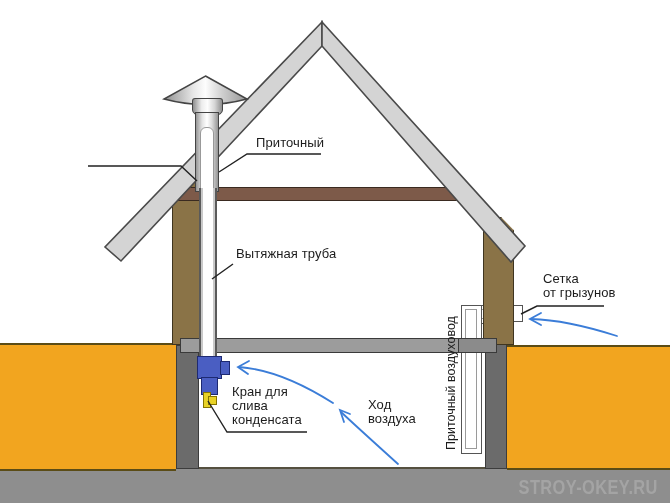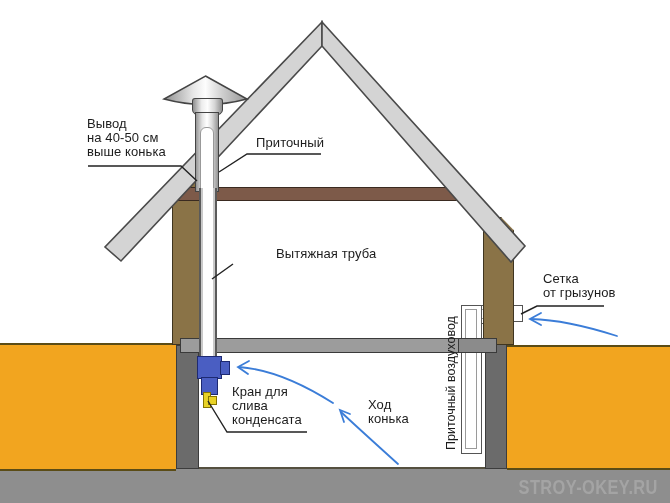--- a/index.html
+++ b/index.html
@@ -104,32 +104,29 @@
   <div class="abs pipe-casing" style="left:195px;top:112px;width:22px;height:78px;"></div>
   <div class="abs pipe-slot" style="left:200px;top:127px;width:12px;height:62px;"></div>
   <div class="abs pipe-lower" style="left:199px;top:188px;width:14px;height:172px;"></div>
 
   <div class="abs valve-blue" style="left:197px;top:356px;width:23px;height:21px;"></div>
   <div class="abs valve-blue" style="left:220px;top:361px;width:8px;height:12px;"></div>
   <div class="abs valve-blue" style="left:201px;top:377px;width:15px;height:16px;"></div>
   <div class="abs valve-yellow" style="left:203px;top:392px;width:6px;height:14px;"></div>
   <div class="abs valve-yellow" style="left:208px;top:396px;width:7px;height:7px;"></div>
 
-  <div class="lbl" style="left:87px;top:117px;">Вывод
-на 40-50 см
-выше конька</div>
   <div class="lbl" style="left:256px;top:136px;">Приточный</div>
-  <div class="lbl" style="left:236px;top:247px;margin-left:40px;">Вытяжная труба</div>
+  <div class="lbl" style="left:236px;top:247px;">Вытяжная труба</div>
   <div class="lbl" style="left:543px;top:272px;">Сетка
 от грызунов</div>
   <div class="lbl" style="left:232px;top:385px;">Кран для
 слива
 конденсата</div>
   <div class="lbl" style="left:368px;top:398px;">Ход
-конька</div>
+воздуха</div>
   <div class="vertical-lbl">Приточный воздуховод</div>
   <div class="watermark">STROY-OKEY.RU</div>
 
   <svg id="lines-svg" class="layer" width="670" height="503" viewBox="0 0 670 503">
     <path class="ptr" d="M 88,166 H 181 L 197,181"></path>
     <path class="ptr" d="M 321,154 H 247 L 219,172"></path>
     <path class="ptr" d="M 233,264 L 212,279"></path>
     <path class="ptr" d="M 604,306 H 537 L 521,314"></path>
     <path class="ptr" d="M 307,432 H 227 L 208,401"></path>
 

